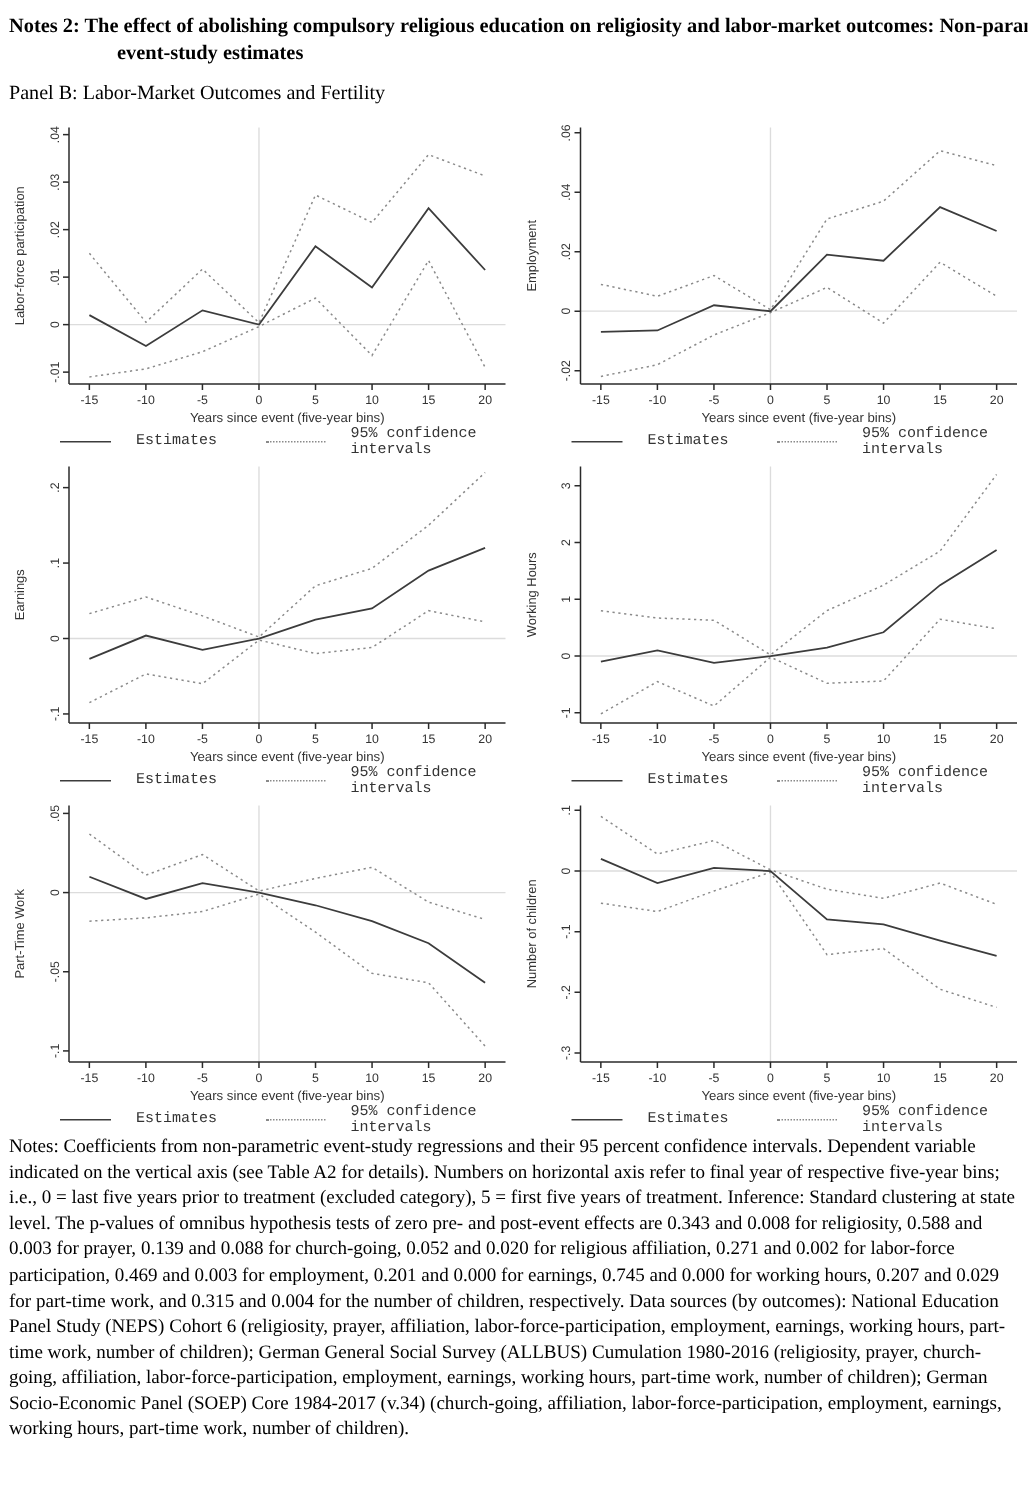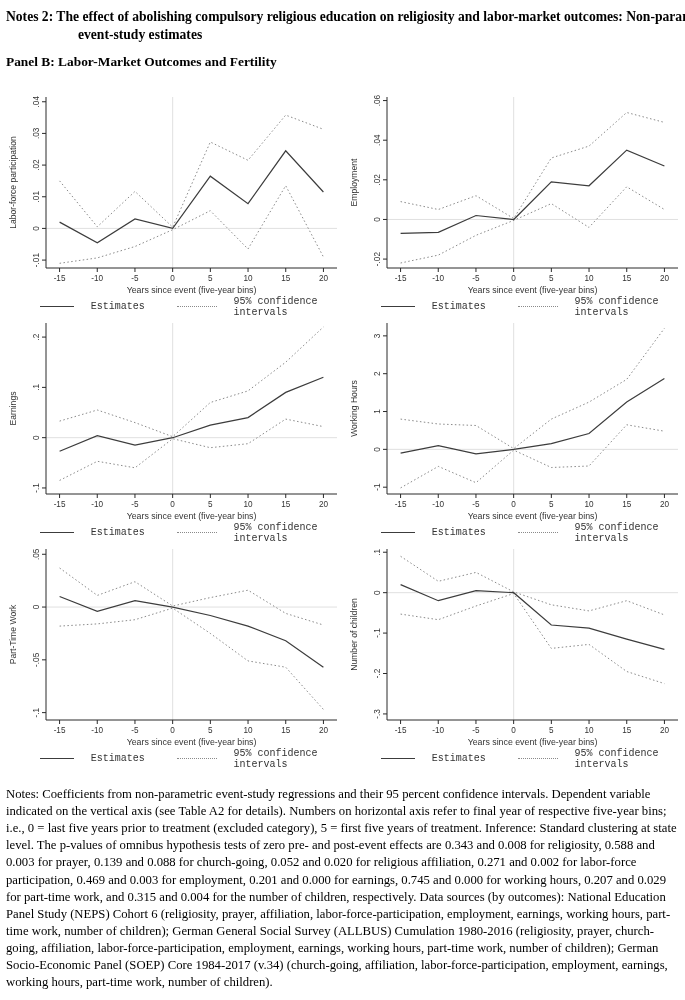--- a/index.html
+++ b/index.html
@@ -1,28 +1,28 @@
 <!DOCTYPE html>
 <html><head>
 <meta charset="utf-8">
 <style>
   html,body{margin:0;padding:0;background:#ffffff;}
   body{width:685px;height:1000px;overflow:hidden;font-family:"Liberation Serif",serif;color:#000;}
   .page{padding:6px 8px 0 6px;}
   .fig-title{margin:2px 0 8px 0;font-weight:bold;font-size:13.6px;line-height:1.32;width:660px;padding-left:72px;text-indent:-72px;}
-  .panel-heading{margin:10px 0 22px 0;font-weight:bold;font-size:13.4px;}
+  .panel-heading{margin:10px 0 10px 0;font-weight:normal;font-size:13.4px;}
   .charts-grid{display:grid;grid-template-columns:338px 338px;column-gap:3px;row-gap:2px;}
   .chart{width:338px;}
   .chart svg{display:block;}
   .legend{display:flex;align-items:center;justify-content:center;margin-left:34px;height:18px;
           font-family:Liberation Mono, monospace;font-size:10px;color:#333;gap:10px;}
   .leg-line{display:inline-block;height:0;margin-right:7px;}
   .leg-line.solid{width:44px;border-top:1.3px solid #3c3c3c;}
   .leg-line.dotted{width:52px;border-top:1.6px dotted #8a8a8a;margin-left:22px;}
-  .notes{margin:18px 2px 0 0;font-size:12.7px;line-height:1.35;width:672px;text-align:left;}
+  .notes{margin:0 2px 0 0;font-size:12.7px;line-height:1.35;width:672px;text-align:left;}
 </style>
 </head>
 <body>
 
 <div class="page">
 
   <p class="fig-title"><span>Notes 2:</span> <span>The effect of abolishing compulsory religious education on religiosity and labor-market outcomes: Non-parametric event-study estimates</span></p>
 
   <p class="panel-heading">Panel B: Labor-Market Outcomes and Fertility</p>
 

